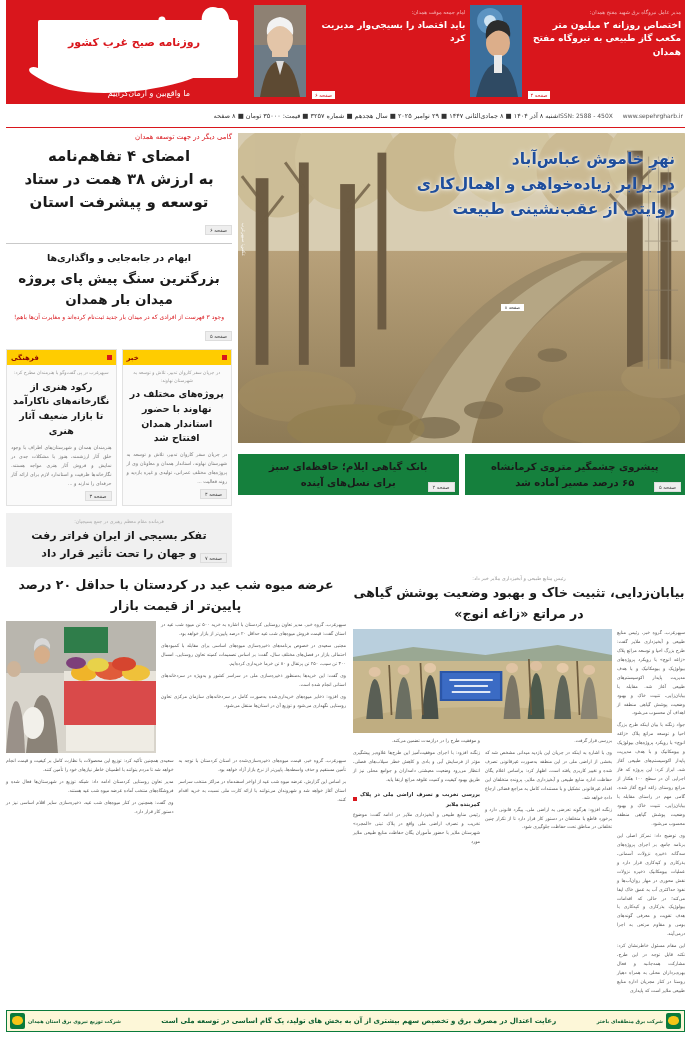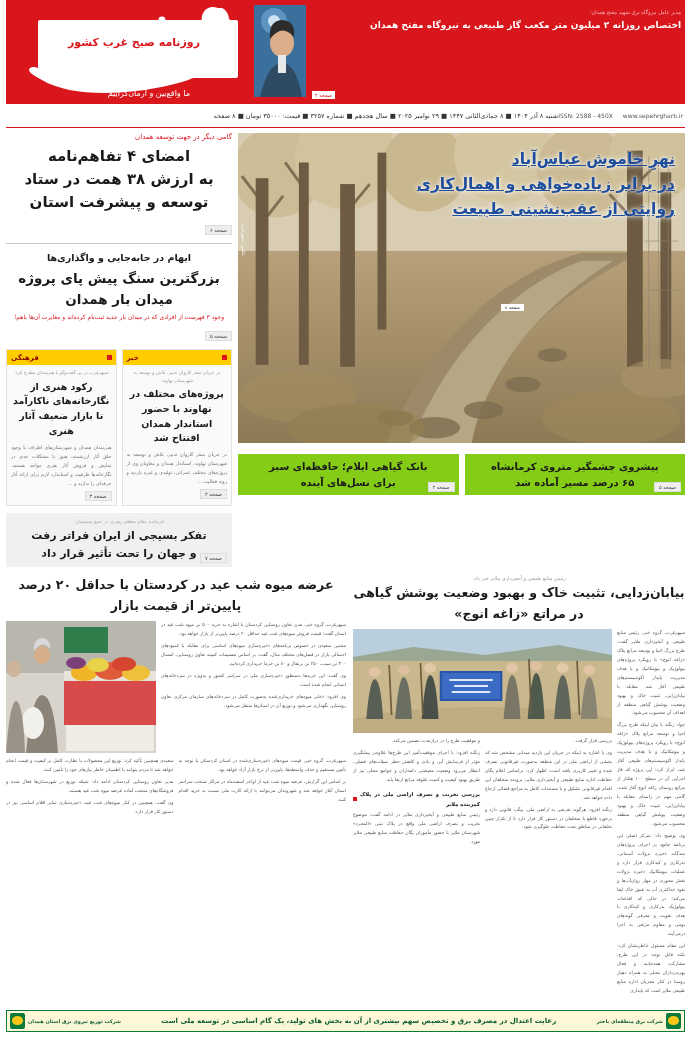--- a/index.html
+++ b/index.html
@@ -69,26 +69,26 @@
   .gbox{ background:#f0f0f0; margin-top:7px; padding:6px 5px 5px; position:relative; }
   .gbox-kick{ font-size:4.8px; color:#aaa; text-align:center; margin-bottom:3px; }
   .gbox-title{ font-size:11px; font-weight:bold; text-align:center; line-height:1.6; }
   .gbox .pgtag{ position:absolute; right:5px; bottom:4px; }
 
   
   .photo-lead{ position:relative; width:100%; height:316px; overflow:hidden; }
   .photo-lead .scene{ position:absolute; inset:0; }
   .pl-title{ position:absolute; right:10px; top:14px; text-align:right; }
   .pl-title span{ display:block; color:#1f4e9c; font-weight:bold; font-size:15.5px;
-                  line-height:1.62; text-shadow:0 0 3px rgba(255,255,255,.95),0 0 6px rgba(255,255,255,.9);text-decoration:underline; }
+                  line-height:1.62; text-shadow:0 0 3px rgba(255,255,255,.95),0 0 6px rgba(255,255,255,.9); }
   .pl-credit{ position:absolute; left:3px; top:90px; writing-mode:vertical-rl; font-size:4.6px; color:#fff; opacity:.9; }
   .pl-badge{ position:absolute; right:36%; top:54%; background:#fff; font-size:4.5px; padding:1px 4px; color:#444; }
 
   .twoheads{ display:flex; flex-direction:row-reverse; gap:6px; margin-top:5px; }
-  .hcard{ flex:1; background:#84cc16; padding:5px 2px 4px; position:relative; }
+  .hcard{ flex:1; background:#15803d; padding:5px 2px 4px; position:relative; }
   .hcard-title{ font-size:10px; font-weight:bold; text-align:center; line-height:1.6; }
   .hcard .pgtag{ position:absolute; right:4px; bottom:3px; }
 
   
   .sec2{ display:flex; flex-direction:row-reverse; gap:7px; margin-top:8px; }
   .s2-right{ width:340px; flex:0 0 340px; }
   .s2-left{ flex:1; }
   .s2-kick{ font-size:5px; color:#999; text-align:center; margin-bottom:2px; }
   .s2-title{ font-size:12.5px; font-weight:bold; text-align:center; line-height:1.62; }
   .s2-body{ display:flex; flex-direction:row-reverse; gap:5px; margin-top:5px; }
@@ -127,20 +127,38 @@
         <path d="M150,18 C152,30 158,40 170,44 C182,48 192,42 194,32" fill="none" stroke="#fff" stroke-width="7" stroke-linecap="round"></path>
         <path d="M60,60 L70,50 L80,60 L70,70 Z" fill="#fff"></path>
         <path d="M78,62 L88,52 L98,62 L88,72 Z" fill="#fff"></path>
       </svg>
       <div class="logo-sub">روزنامه صبح غرب کشور</div>
       <div class="logo-motto">ما واقع‌بین و آرمان‌گراییم</div>
     </div>
 
     <div class="topnews">
 
+      <div class="tn">
+        <div class="tn-photo">
+          <svg class="ph" viewBox="0 0 52 92" preserveAspectRatio="xMidYMid slice">
+            <rect width="52" height="92" fill="#6d7b86"></rect>
+            <rect y="0" width="52" height="40" fill="#8e8173"></rect>
+            <ellipse cx="26" cy="34" rx="13" ry="16" fill="#e3c5a8"></ellipse>
+            <path d="M13,30 q13,-18 26,0 q2,-16 -13,-18 q-15,2 -13,18 Z" fill="#f2f2f2"></path>
+            <rect x="18" y="42" width="16" height="10" fill="#e3c5a8"></rect>
+            <path d="M6,92 q6,-36 20,-36 q14,0 20,36 Z" fill="#5d4a33"></path>
+            <path d="M22,56 l4,14 l4,-14 Z" fill="#ddd"></path>
+          </svg>
+        </div>
+        <div class="tn-txt">
+          <div class="tn-kicker">امام جمعه موقت همدان:</div>
+          <div class="tn-title">باید اقتصاد را بسیجی‌وار مدیریت کرد</div>
+          <div class="tn-pg">صفحه ۶</div>
+        </div>
+      </div>
 
       <div class="tn">
         <div class="tn-photo">
           <svg class="ph" viewBox="0 0 52 92" preserveAspectRatio="xMidYMid slice">
             <rect width="52" height="92" fill="#3b6f9c"></rect>
             <circle cx="20" cy="16" r="13" fill="#5d94c2"></circle>
             <circle cx="20" cy="16" r="6" fill="#cfe4f3"></circle>
             <ellipse cx="28" cy="38" rx="12" ry="14" fill="#dcae8a"></ellipse>
             <path d="M16,34 q12,-16 24,-2 q2,-16 -12,-17 q-14,1 -12,19 Z" fill="#2c2c2c"></path>
             <path d="M6,92 q8,-34 22,-34 q14,0 20,34 Z" fill="#2f4a63"></path>

